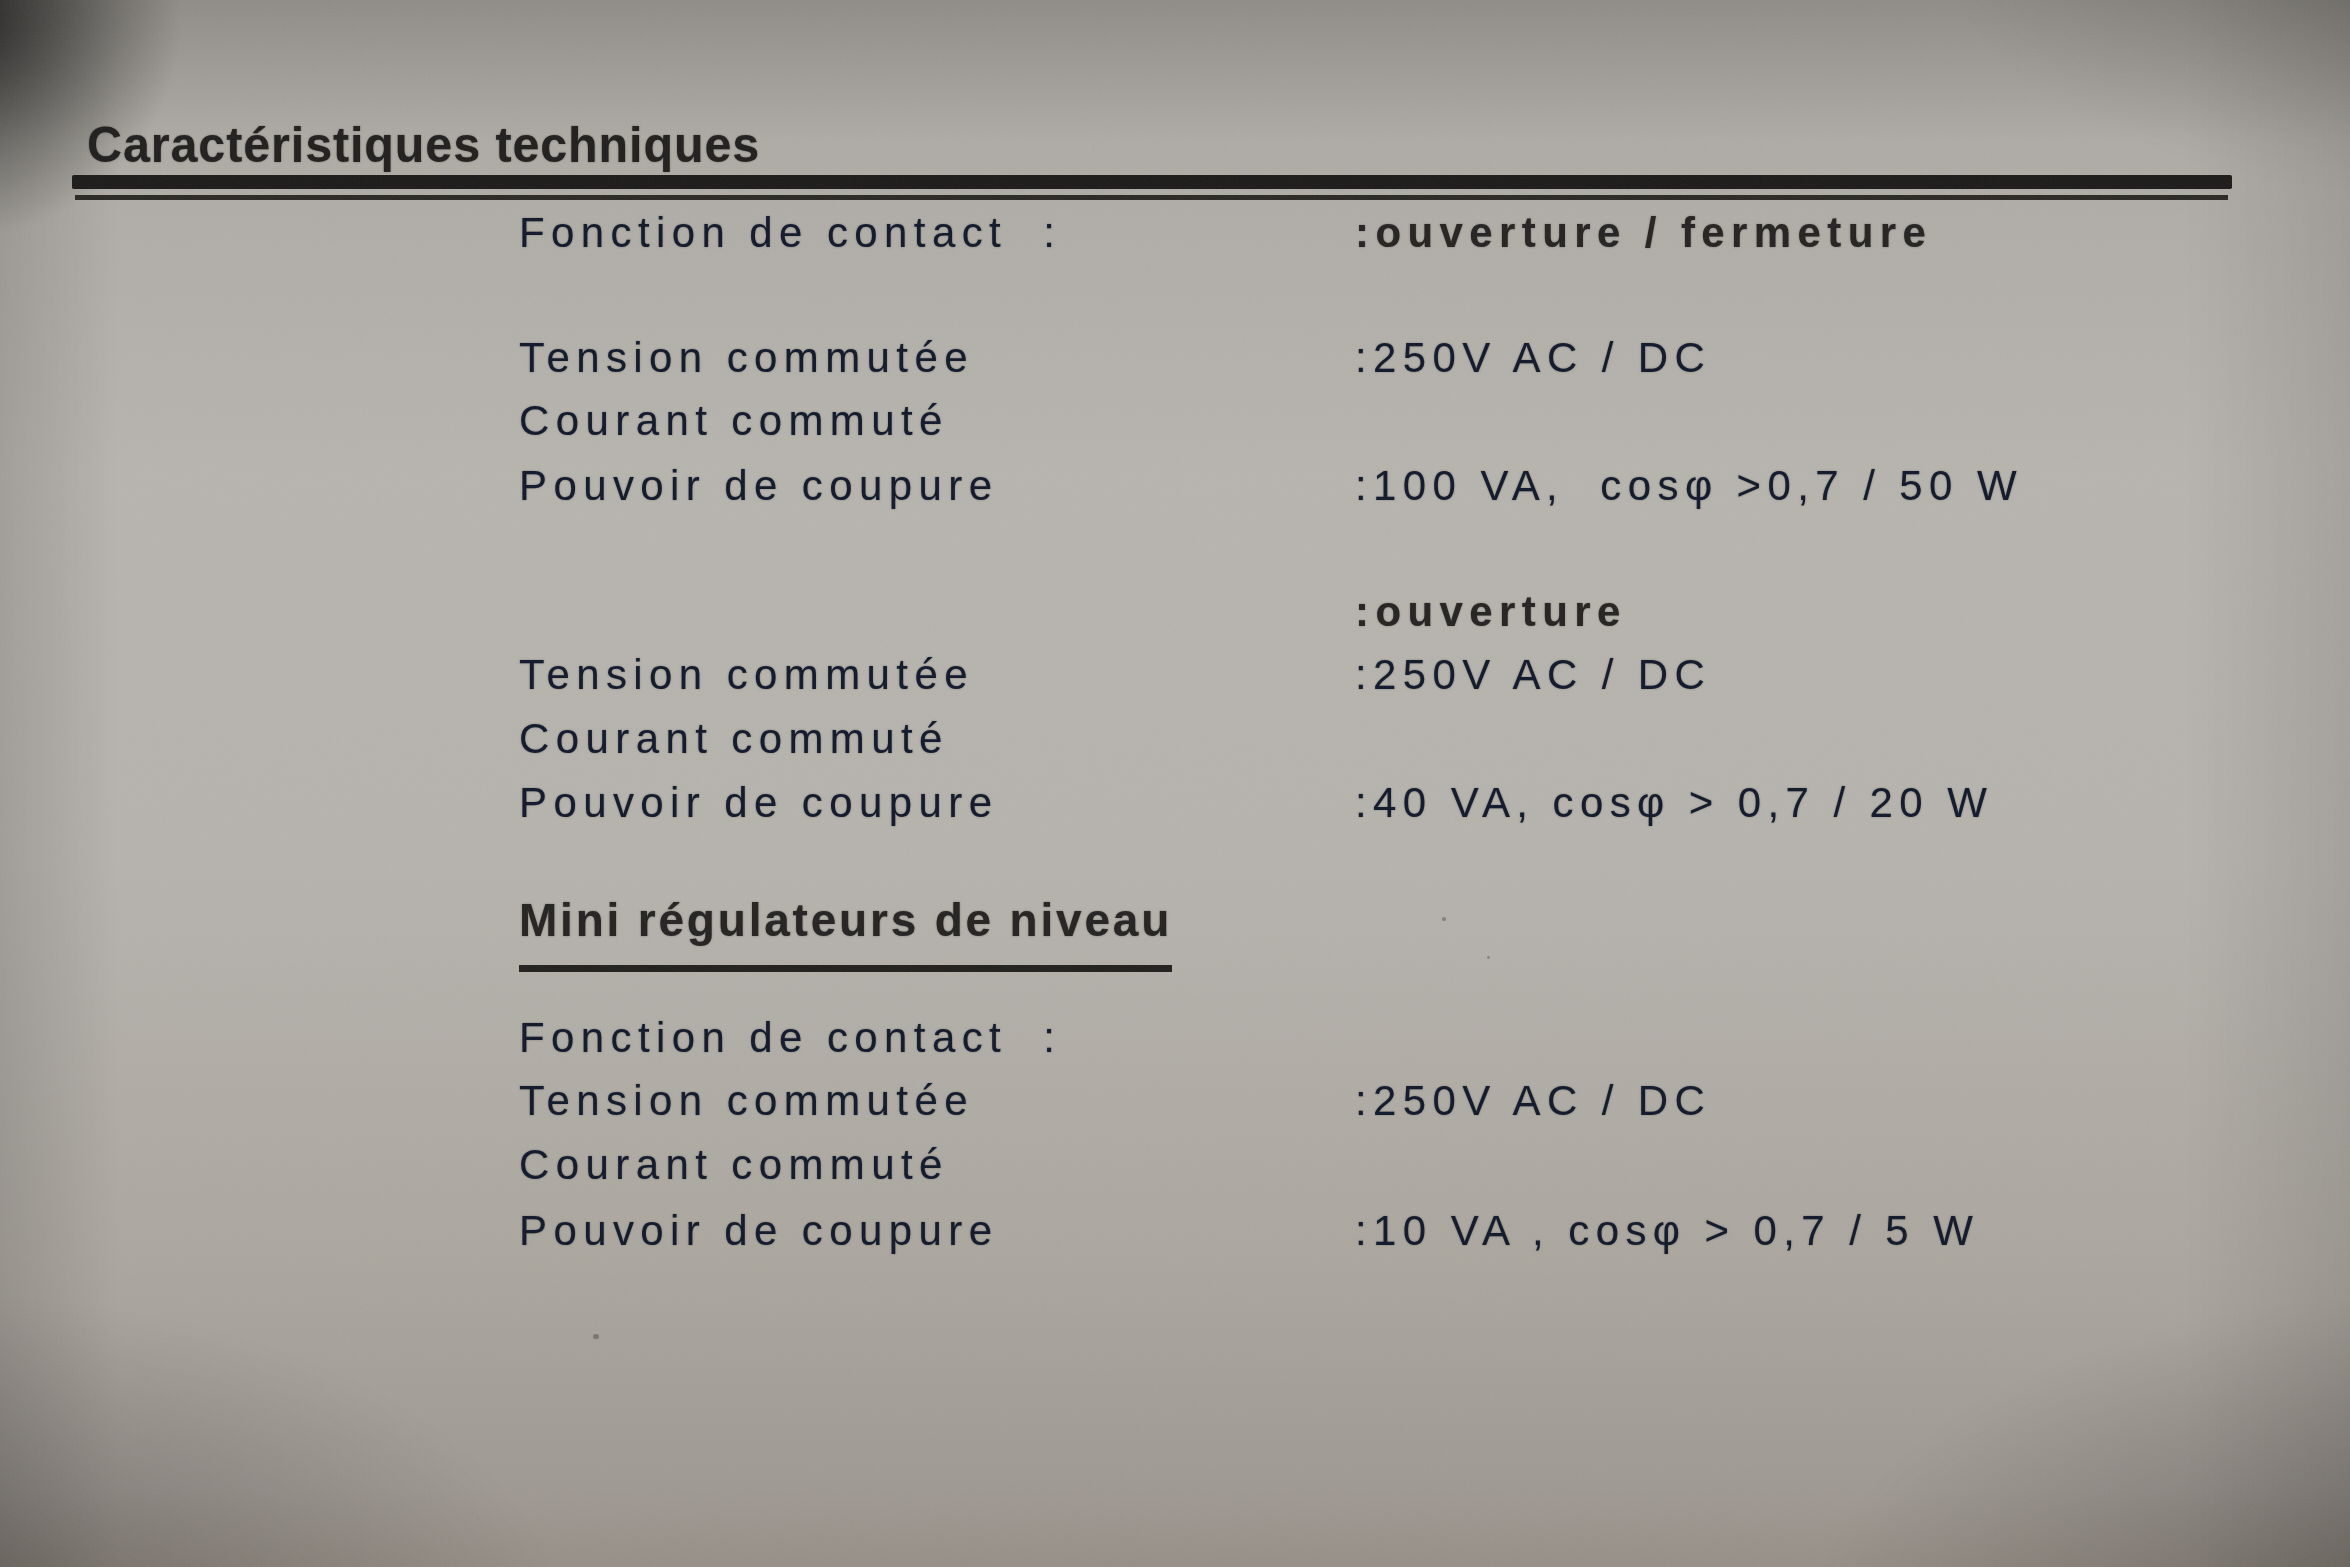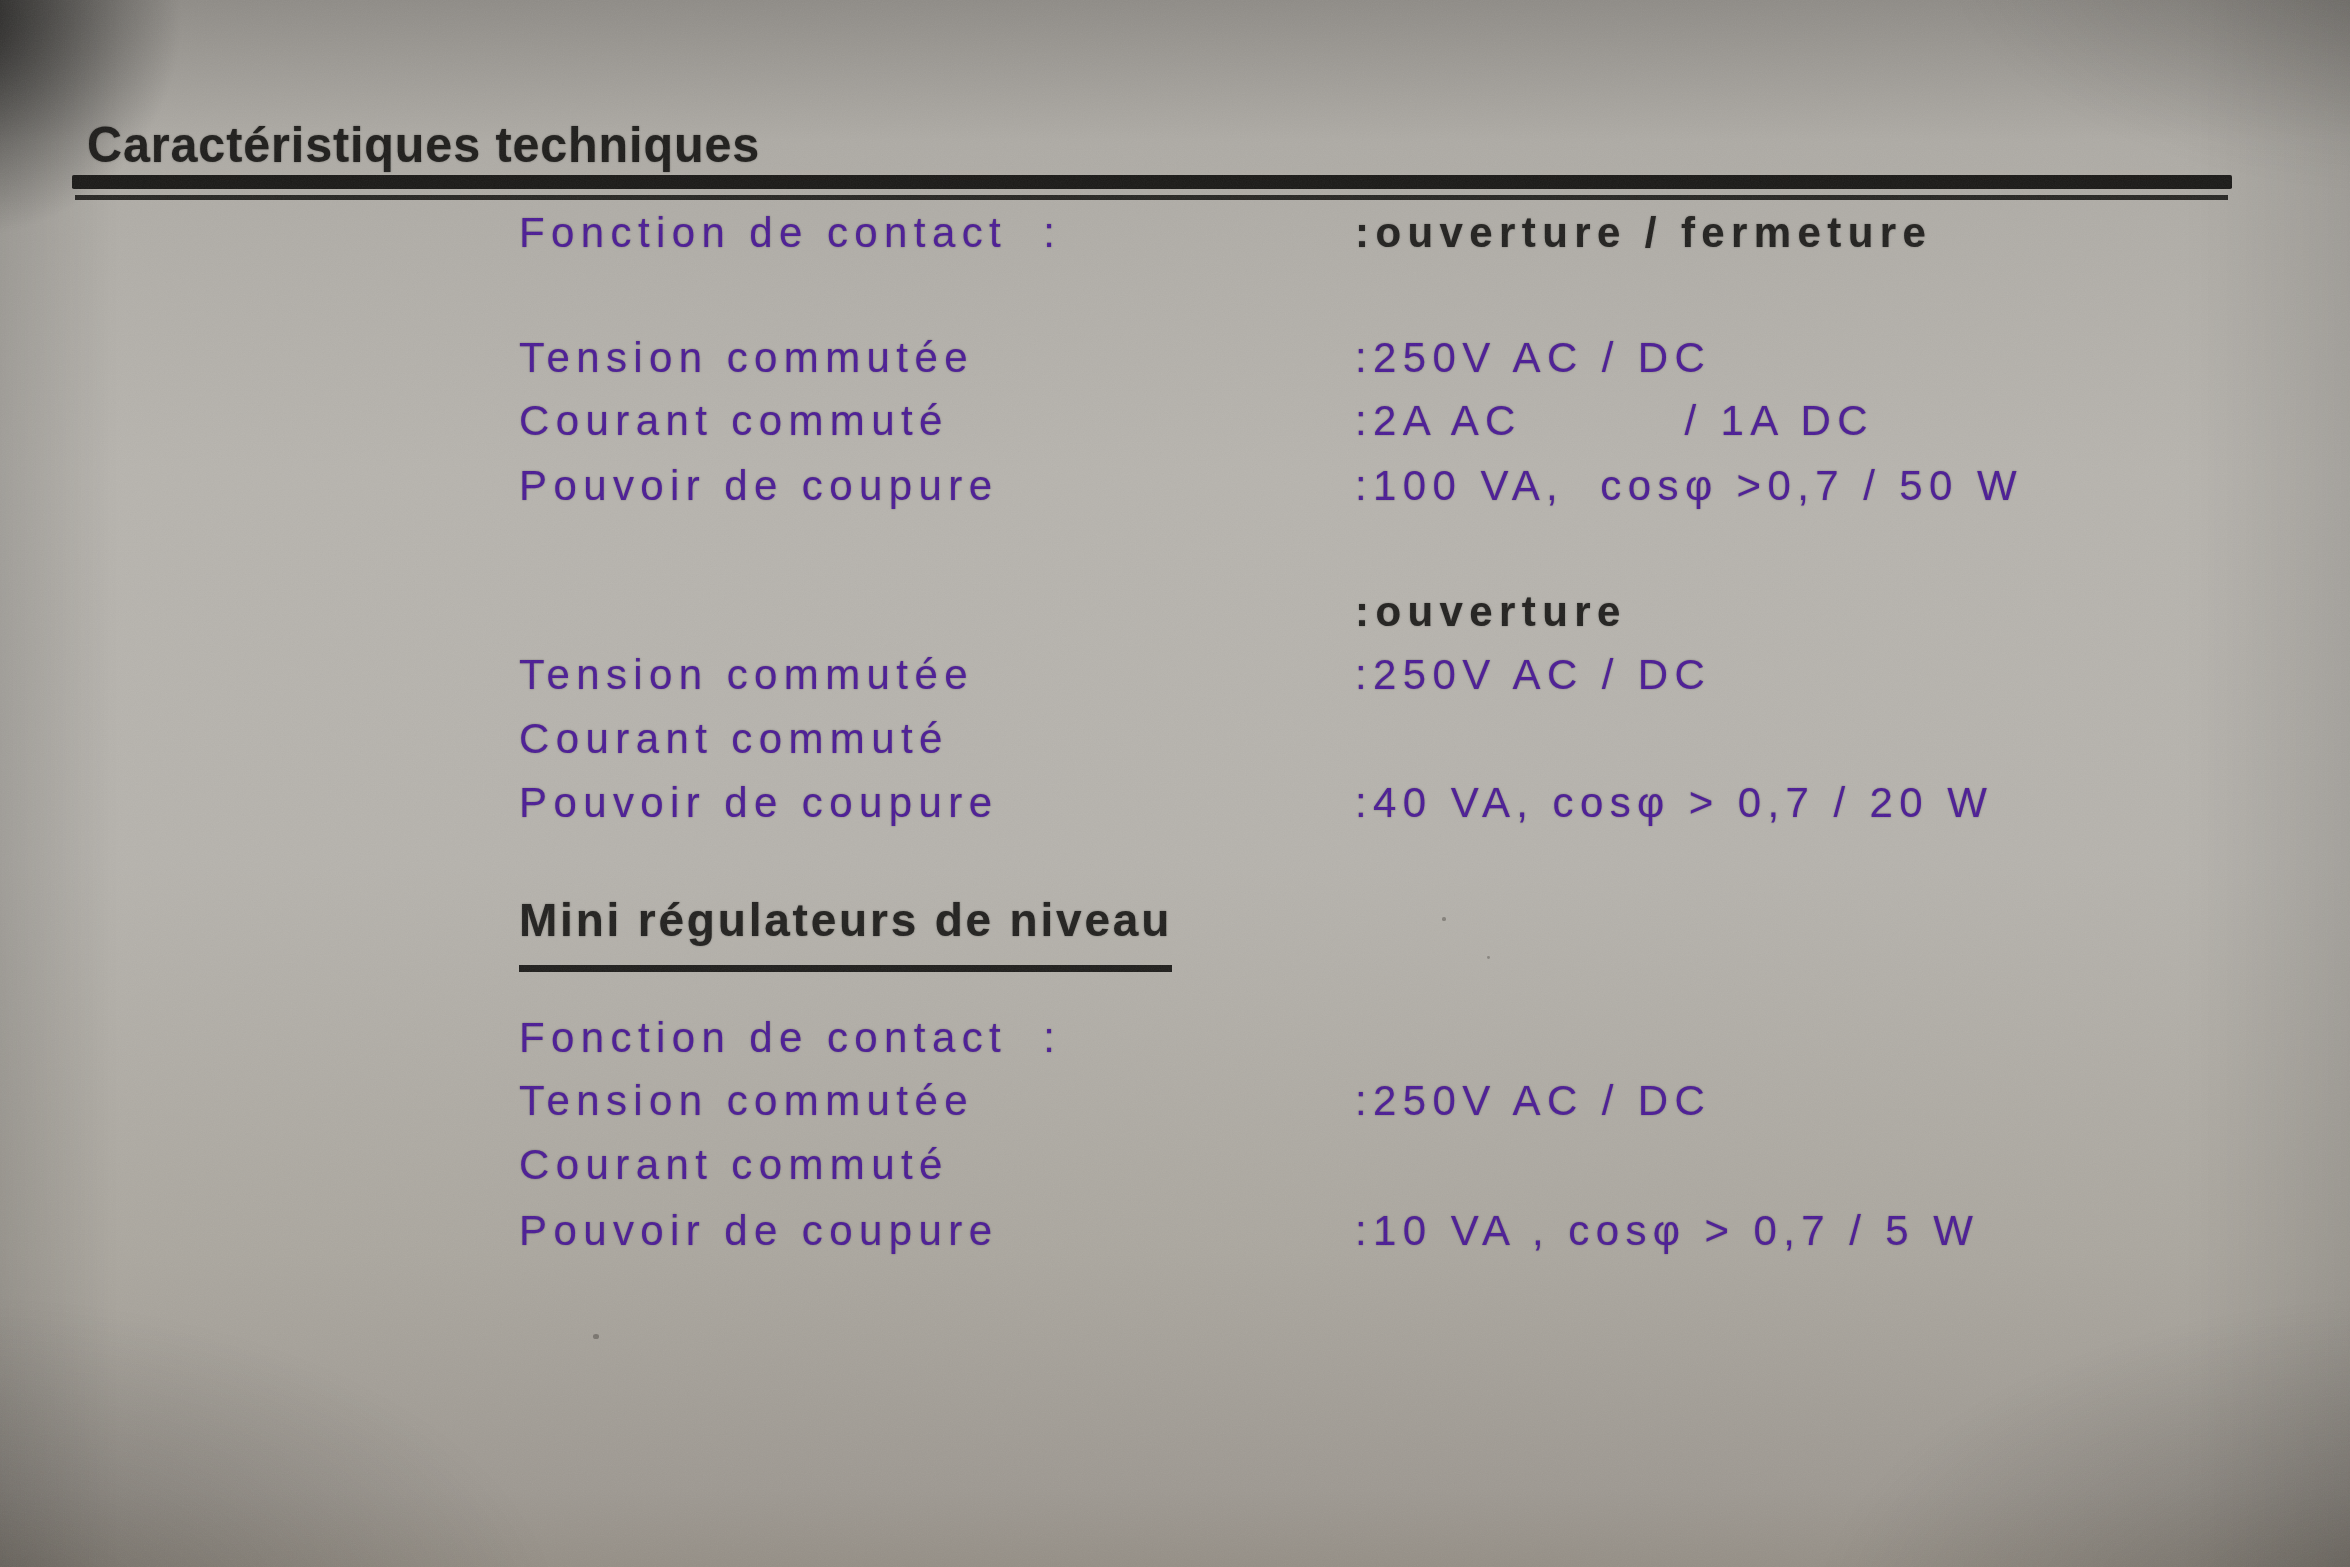--- a/index.html
+++ b/index.html
@@ -21,21 +21,21 @@
     font-size:50px;font-weight:bold;color:#1f1e1c;
     letter-spacing:0.9px;transform:scaleX(0.97);transform-origin:left;
     text-shadow:0 0 1.8px rgba(40,38,35,0.55);
     white-space:pre;
   }
   .rule{position:absolute;background:#1b1a18;filter:blur(0.6px);}
   .rule-thick{left:72px;top:175px;width:2160px;height:13.8px;border-radius:1.8px;}
   .rule-thin{left:75px;top:195px;width:2153px;height:4.6px;opacity:0.9;}
   .row{position:absolute;left:0;width:2351px;height:53px;}
   .lab,.val{
-    position:absolute;top:0;font-size:42px;color:#4c1d95;
+    position:absolute;top:0;font-size:42px;color:#0f172a;
     letter-spacing:6.4px;white-space:pre;line-height:53px;
     text-shadow:0 0 1.8px rgba(50,48,44,0.5);
   }
   .lab{left:519px;}
   .val{left:1355px;}
   .bold{font-weight:bold;color:#232220;}
   .heading{
     position:absolute;left:519px;top:893px;
     font-size:46px;font-weight:bold;color:#232220;
     letter-spacing:2.8px;white-space:pre;
@@ -60,21 +60,20 @@
   <div class="row" style="top:206px">
     <span class="lab">Fonction de contact  :</span>
     <span class="val bold">:ouverture / fermeture</span>
   </div>
   <div class="row" style="top:331px">
     <span class="lab">Tension commutée</span>
     <span class="val">:250V AC / DC</span>
   </div>
   <div class="row" style="top:394px">
     <span class="lab">Courant commuté</span>
-    <span class="val">:2A AC         / 1A DC</span>
   </div>
   <div class="row" style="top:459px">
     <span class="lab">Pouvoir de coupure</span>
     <span class="val">:100 VA,  cosφ &gt;0,7 / 50 W</span>
   </div>
 
   <div class="row" style="top:585px">
     <span class="val bold">:ouverture</span>
   </div>
   <div class="row" style="top:648px">

